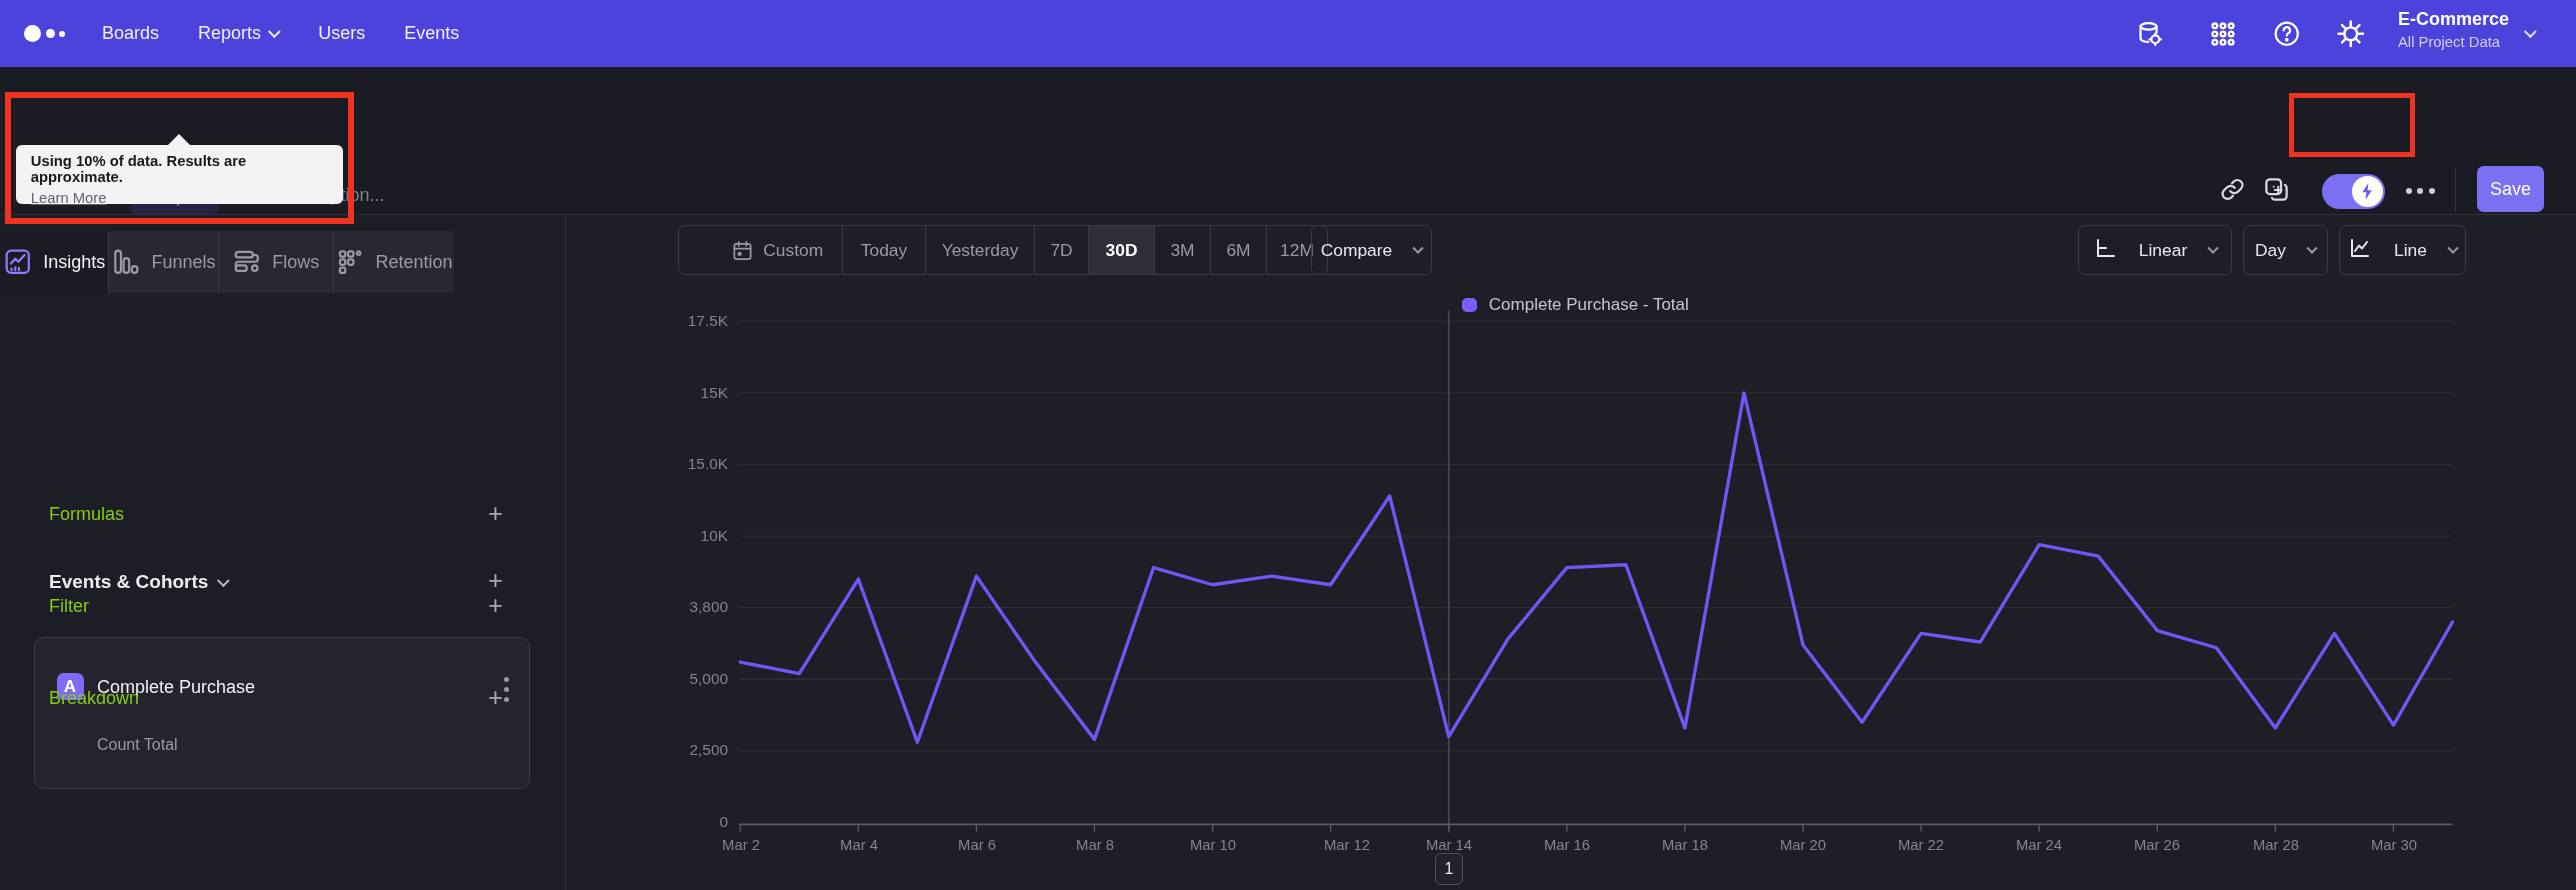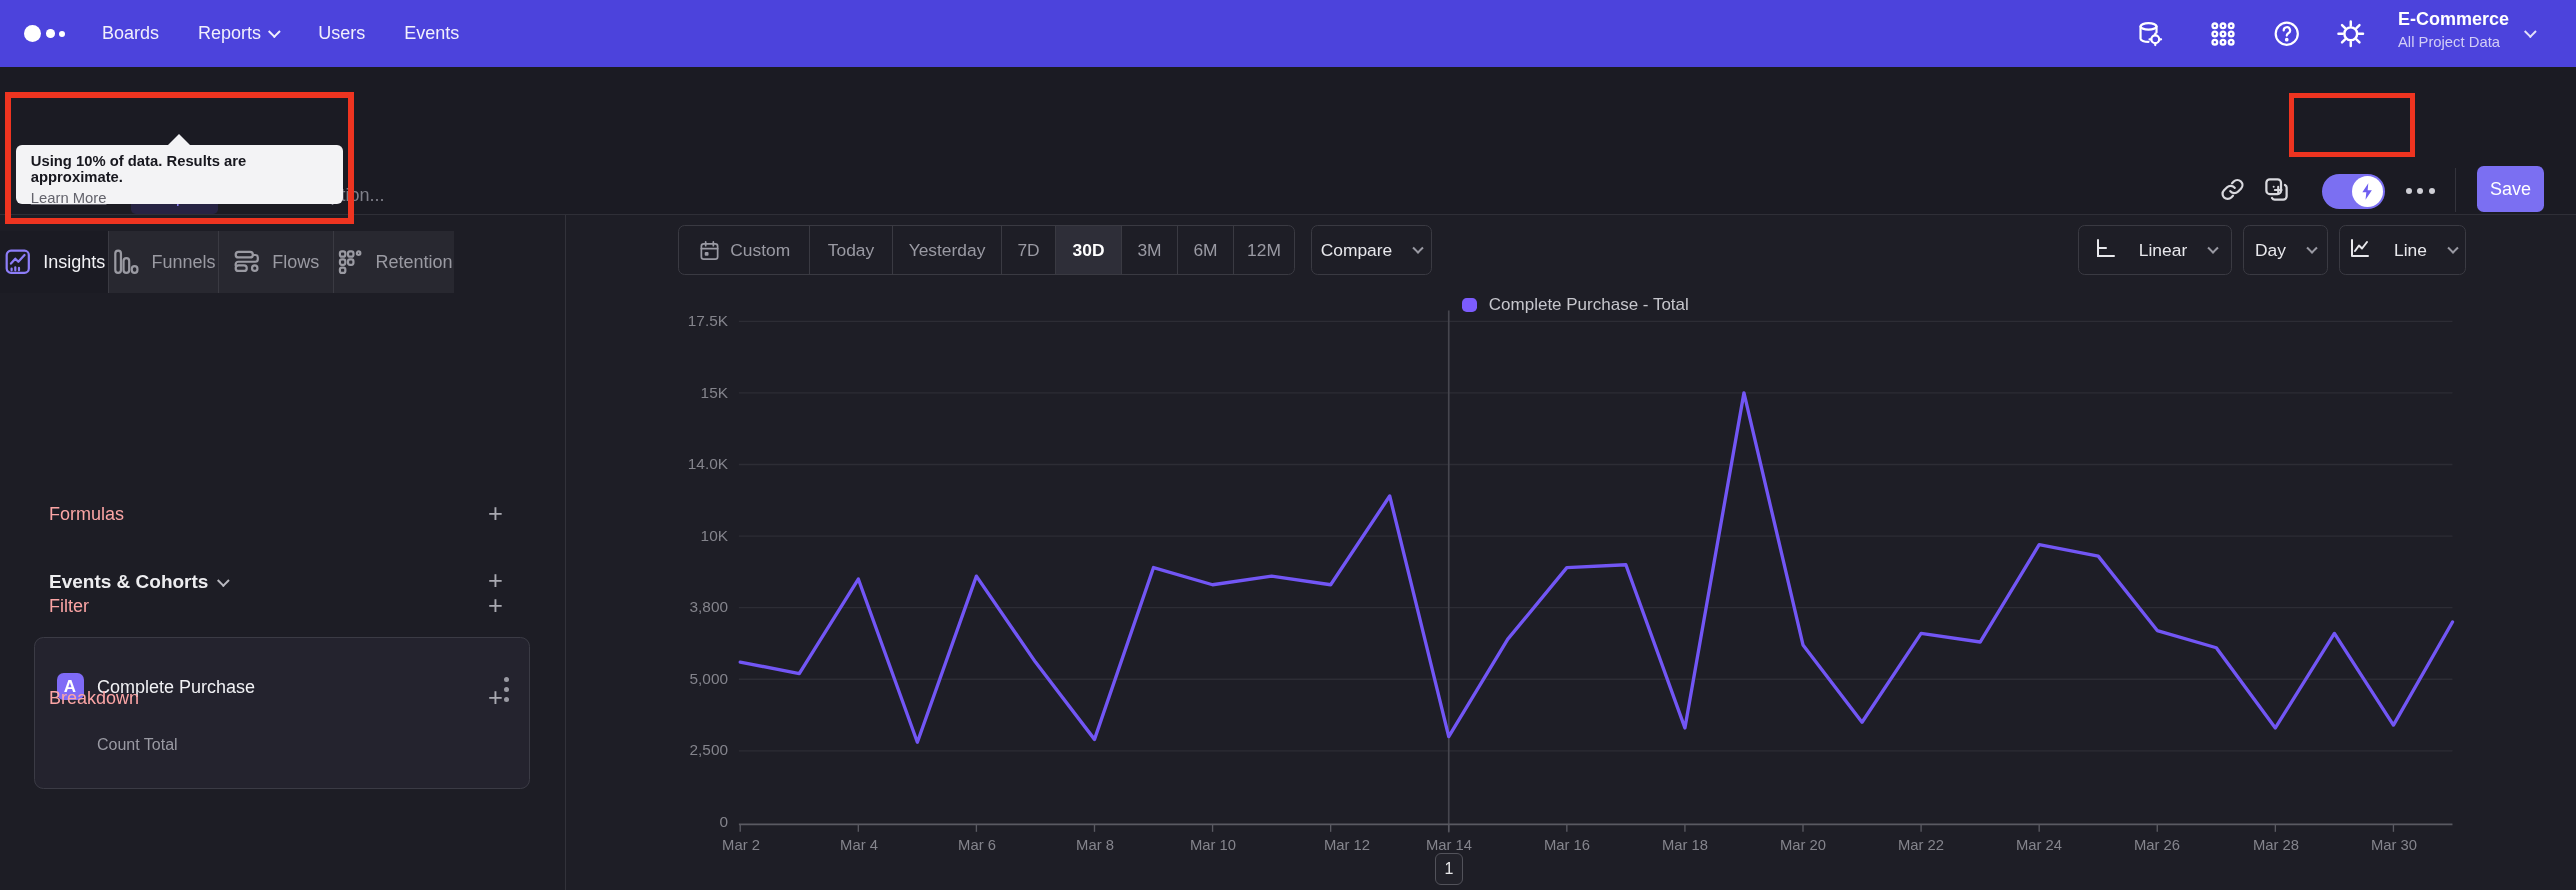--- a/index.html
+++ b/index.html
@@ -70,25 +70,25 @@
               text-align:center; cursor:pointer; font-weight:400; }
   .event-card { position:absolute; left:34px; top:422px; width:496px; height:152px; background:#24232E;
                 border:1.3px solid #3B3B45; border-radius:9.4px; cursor:pointer; }
   .abadge { position:absolute; left:21.5px; top:35px; width:27px; height:27px; border-radius:6.7px; background:#7F6BF6;
             color:#fff; font-size:17px; font-weight:700; display:flex; align-items:center; justify-content:center; }
   .ev-name { position:absolute; left:62px; top:39px; font-size:18px; color:#F1F1F4; }
   .kebab { position:absolute; right:17.4px; top:36px; display:flex; flex-direction:column; gap:4.7px; cursor:pointer; padding:2.7px; }
   .kebab i { width:5.4px; height:5.4px; border-radius:50%; background:#9A9AA3; }
   .ev-metric { position:absolute; left:62px; top:98px; font-size:16px; color:#9A9AA3; }
   .side-section { position:absolute; left:0; width:566px; height:29.5px; }
-  .side-section .slabel { position:absolute; left:49px; top:2.7px; font-size:18px; font-weight:500; color:#fca5a5; }
+  .side-section .slabel { position:absolute; left:49px; top:2.7px; font-size:18px; font-weight:500; color:#84cc16; }
 
   
   .seg-control { position:absolute; left:678px; top:225px; height:50px; border:1.3px solid #3A3A42; border-radius:6.7px;
-                 display:flex; overflow:hidden; }
+                 display:flex; overflow:hidden;padding-left:33px; }
   .seg { height:100%; display:flex; align-items:center; justify-content:center; gap:9.4px; color:#9A9AA3;
          font-size:17.4px; border-right:1.3px solid #3A3A42; cursor:pointer; background:transparent; }
   .seg:last-child { border-right:none; }
   .seg.active { background:#2E2E38; color:#FFFFFF; font-weight:700; }
   .ctl-btn { position:absolute; top:225px; height:50px; border:1.3px solid #3A3A42; border-radius:6.7px; color:#E8E8EC;
              font-size:17.4px; display:flex; align-items:center; justify-content:center; gap:22px; cursor:pointer; background:transparent; }
   .ctl-btn .chev { border-color:#9A9AA3; width:8px; height:8px; }
 
   
   .legend { position:absolute; left:1462px; top:295px; display:flex; align-items:center; gap:12px; cursor:pointer; }
@@ -369,21 +369,21 @@
     <span class="swatch"></span>
     <span class="ltext">Complete Purchase - Total</span>
   </div>
 
   <div id="ylabels">
       <div class="ylabel" style="left: 641px; top: 813px;">0</div>
       <div class="ylabel" style="left: 641px; top: 741px;">2,500</div>
       <div class="ylabel" style="left: 641px; top: 670px;">5,000</div>
       <div class="ylabel" style="left: 641px; top: 598px;">3,800</div>
       <div class="ylabel" style="left: 641px; top: 527px;">10K</div>
-      <div class="ylabel" style="left: 641px; top: 455px;">14.0K</div>
+      <div class="ylabel" style="left: 641px; top: 455px;">15.0K</div>
       <div class="ylabel" style="left: 641px; top: 384px;">15K</div>
       <div class="ylabel" style="left: 641px; top: 312px;">17.5K</div>
     </div>
   <svg id="chart" style="position:absolute; left:704px; top:305px;" width="1778" height="584" viewBox="0 0 2650 870">
       <line x1="52" y1="664.3" x2="2606" y2="664.3" stroke="#2D2D35" stroke-width="2"></line>
       <line x1="52" y1="557.6" x2="2606" y2="557.6" stroke="#2D2D35" stroke-width="2"></line>
       <line x1="52" y1="450.9" x2="2606" y2="450.9" stroke="#2D2D35" stroke-width="2"></line>
       <line x1="52" y1="344.2" x2="2606" y2="344.2" stroke="#2D2D35" stroke-width="2"></line>
       <line x1="52" y1="237.5" x2="2606" y2="237.5" stroke="#2D2D35" stroke-width="2"></line>
       <line x1="52" y1="130.79999999999995" x2="2606" y2="130.79999999999995" stroke="#2D2D35" stroke-width="2"></line>

